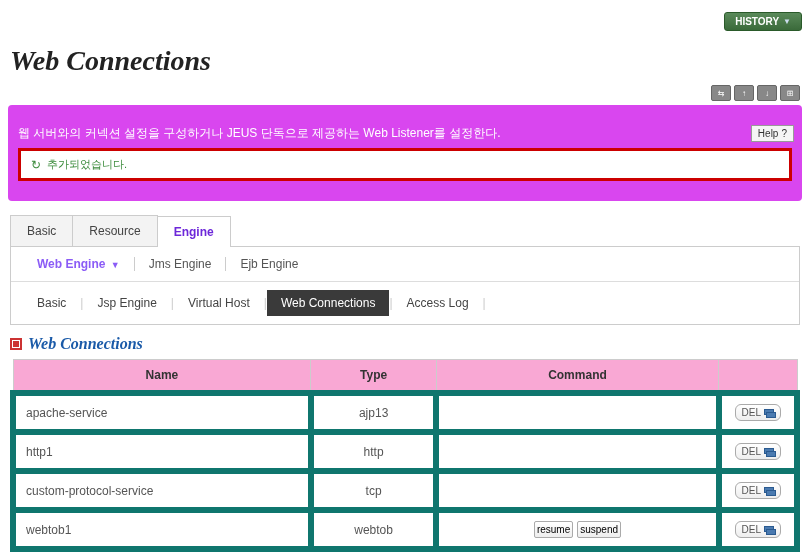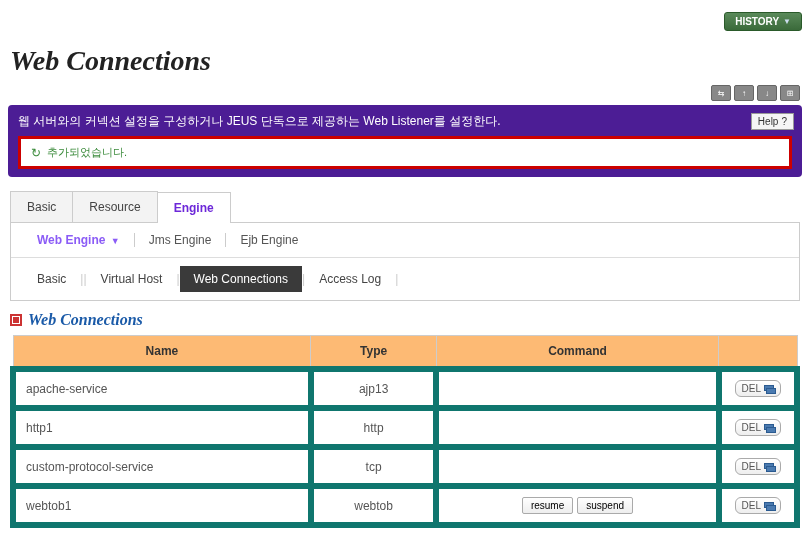--- a/index.html
+++ b/index.html
@@ -3,47 +3,47 @@
 <meta charset="utf-8">
 <style>
 * { box-sizing: border-box; margin: 0; padding: 0; }
 body { font-family: Arial, sans-serif; font-size: 12px; background: #fff; width: 810px; }
 .topbar { display: flex; justify-content: flex-end; padding: 12px 8px; gap: 4px; }
 .history-btn { background: linear-gradient(#5a8a5a, #3a6a3a); color: #fff; font-size: 10px; font-weight: bold; padding: 3px 10px; border-radius: 3px; display: flex; align-items: center; gap: 4px; border: 1px solid #2a5a2a; }
 .history-btn .chev { font-size: 8px; color: #cde; }
 .page-title { font-family: Georgia, serif; font-size: 28px; font-weight: bold; color: #222; padding: 2px 10px 8px; font-style: italic; }
 .icon-row { display: flex; justify-content: flex-end; gap: 3px; padding: 0 10px 4px; }
 .icon-box { width: 20px; height: 16px; background: #888; border: 1px solid #666; border-radius: 2px; display: flex; align-items: center; justify-content: center; color: #fff; font-size: 8px; }
-.desc-bar { background: #4c1d95; border-radius: 4px; margin: 0 8px; padding: 8px 10px; color: #fff; position: relative; }
+.desc-bar { background: #d946ef; border-radius: 4px; margin: 0 8px; padding: 20px 10px; color: #fff; position: relative; }
 .desc-bar .txt { font-size: 12px; }
-.help-btn { position: absolute; right: 8px; top: 8px; background: #f5f5f5; border: 1px solid #999; font-size: 10px; padding: 2px 6px; color: #333; display: flex; align-items: center; gap: 3px; }
+.help-btn { position: absolute; right: 8px; top: 20px; background: #f5f5f5; border: 1px solid #999; font-size: 10px; padding: 2px 6px; color: #333; display: flex; align-items: center; gap: 3px; }
 .alert-box { background: #fff; border: 3px solid #c00; margin: 6px 0 0; padding: 6px 10px; display: flex; align-items: center; gap: 6px; color: #3a8a3a; font-size: 11px; }
 .alert-box .refresh { color: #3a8a3a; font-size: 12px; }
 .tabs1 { display: flex; margin: 14px 10px 0; border-bottom: 1px solid #ccc; }
 .tab1 { padding: 8px 16px; border: 1px solid #ccc; border-bottom: none; background: #f3f3f3; color: #444; font-size: 12px; margin-right: -1px; cursor: pointer; }
 .tab1.active { background: #fff; color: #6d28d9; font-weight: bold; position: relative; top: 1px; }
 .subtabs-container { border: 1px solid #ccc; border-top: none; margin: 0 10px; padding: 10px 0 0; }
 .tabs2 { display: flex; padding: 0 12px 10px; border-bottom: 1px solid #ddd; gap: 0; align-items: center; }
 .tab2 { font-size: 12px; color: #555; padding: 0 14px; border-right: 1px solid #ccc; cursor: pointer; }
 .tab2:last-child { border-right: none; }
 .tab2.active { color: #8b5cf6; font-weight: bold; }
 .tab2.active .dd { font-size: 9px; margin-left: 2px; }
 .tabs3 { display: flex; padding: 8px 12px; gap: 0; align-items: center; }
 .tab3 { font-size: 12px; color: #444; padding: 6px 14px; cursor: pointer; }
 .tab3.active { background: #3a3a3a; color: #fff; }
 .tabs3 .sep { color: #ccc; }
 .section-head { display: flex; align-items: center; gap: 6px; margin: 10px 10px 6px; }
 .section-head .sq { width: 12px; height: 12px; border: 2px solid #c33; background: #fff; position: relative; }
 .section-head .sq::after { content: ''; position: absolute; inset: 1px; background: #c33; }
 .section-head .title { color: #1a5aa8; font-weight: bold; font-size: 16px; font-family: Georgia, serif; font-style: italic; }
 table { width: calc(100% - 20px); margin: 0 10px; border-collapse: collapse; }
-th { background: #fdba74; border: 1px solid #ccc; padding: 8px; font-size: 12px; font-weight: bold; color: #333; }
+th { background: #f9a8d4; border: 1px solid #ccc; padding: 8px; font-size: 12px; font-weight: bold; color: #333; }
 td { border: 6px solid #0f766e; padding: 8px 10px; font-size: 12px; color: #555; }
 td.center { text-align: center; }
-.cmd-btn { background: linear-gradient(#fff,#eee); border: 1px solid #aaa; padding: 2px 8px; font-size: 10px; border-radius: 2px; cursor: pointer; margin: 0 2px; }
+.cmd-btn { background: linear-gradient(#fff,#eee); border: 1px solid #aaa; padding: 2px 2px; font-size: 10px; border-radius: 2px; cursor: pointer; margin: 0 2px; }
 .del-btn { background: linear-gradient(#fff,#eee); border: 1px solid #aaa; padding: 2px 6px; font-size: 10px; border-radius: 6px; cursor: pointer; display: inline-flex; align-items: center; gap: 3px; color: #555; }
 .del-btn.disabled { opacity: 0.5; }
 .hl-row td { border-bottom: 3px solid #c00; }
 .footer-btns { display: flex; justify-content: flex-end; gap: 3px; padding: 14px 10px; }
 .stack-icon { width: 10px; height: 8px; display: inline-block; position: relative; }
 .stack-icon::before, .stack-icon::after { content: ''; position: absolute; width: 8px; height: 4px; background: #4a7ab0; border: 1px solid #2a5a90; }
 .stack-icon::before { top: 0; left: 0; }
 .stack-icon::after { top: 3px; left: 2px; }
 </style>
 </head>
@@ -89,20 +89,21 @@
       <span>Web Engine</span>
       <span class="dd">▼</span>
     </div>
     <div class="tab2">Jms Engine</div>
     <div class="tab2">Ejb Engine</div>
   </div>
 
   <div class="tabs3">
     <div class="tab3">Basic</div>
     <span class="sep">|</span>
+    <div class="tab3">Jsp Engine</div>
     <span class="sep">|</span>
     <div class="tab3">Virtual Host</div>
     <span class="sep">|</span>
     <div class="tab3 active">Web Connections</div>
     <span class="sep">|</span>
     <div class="tab3">Access Log</div>
     <span class="sep">|</span>
   </div>
 </div>
 

